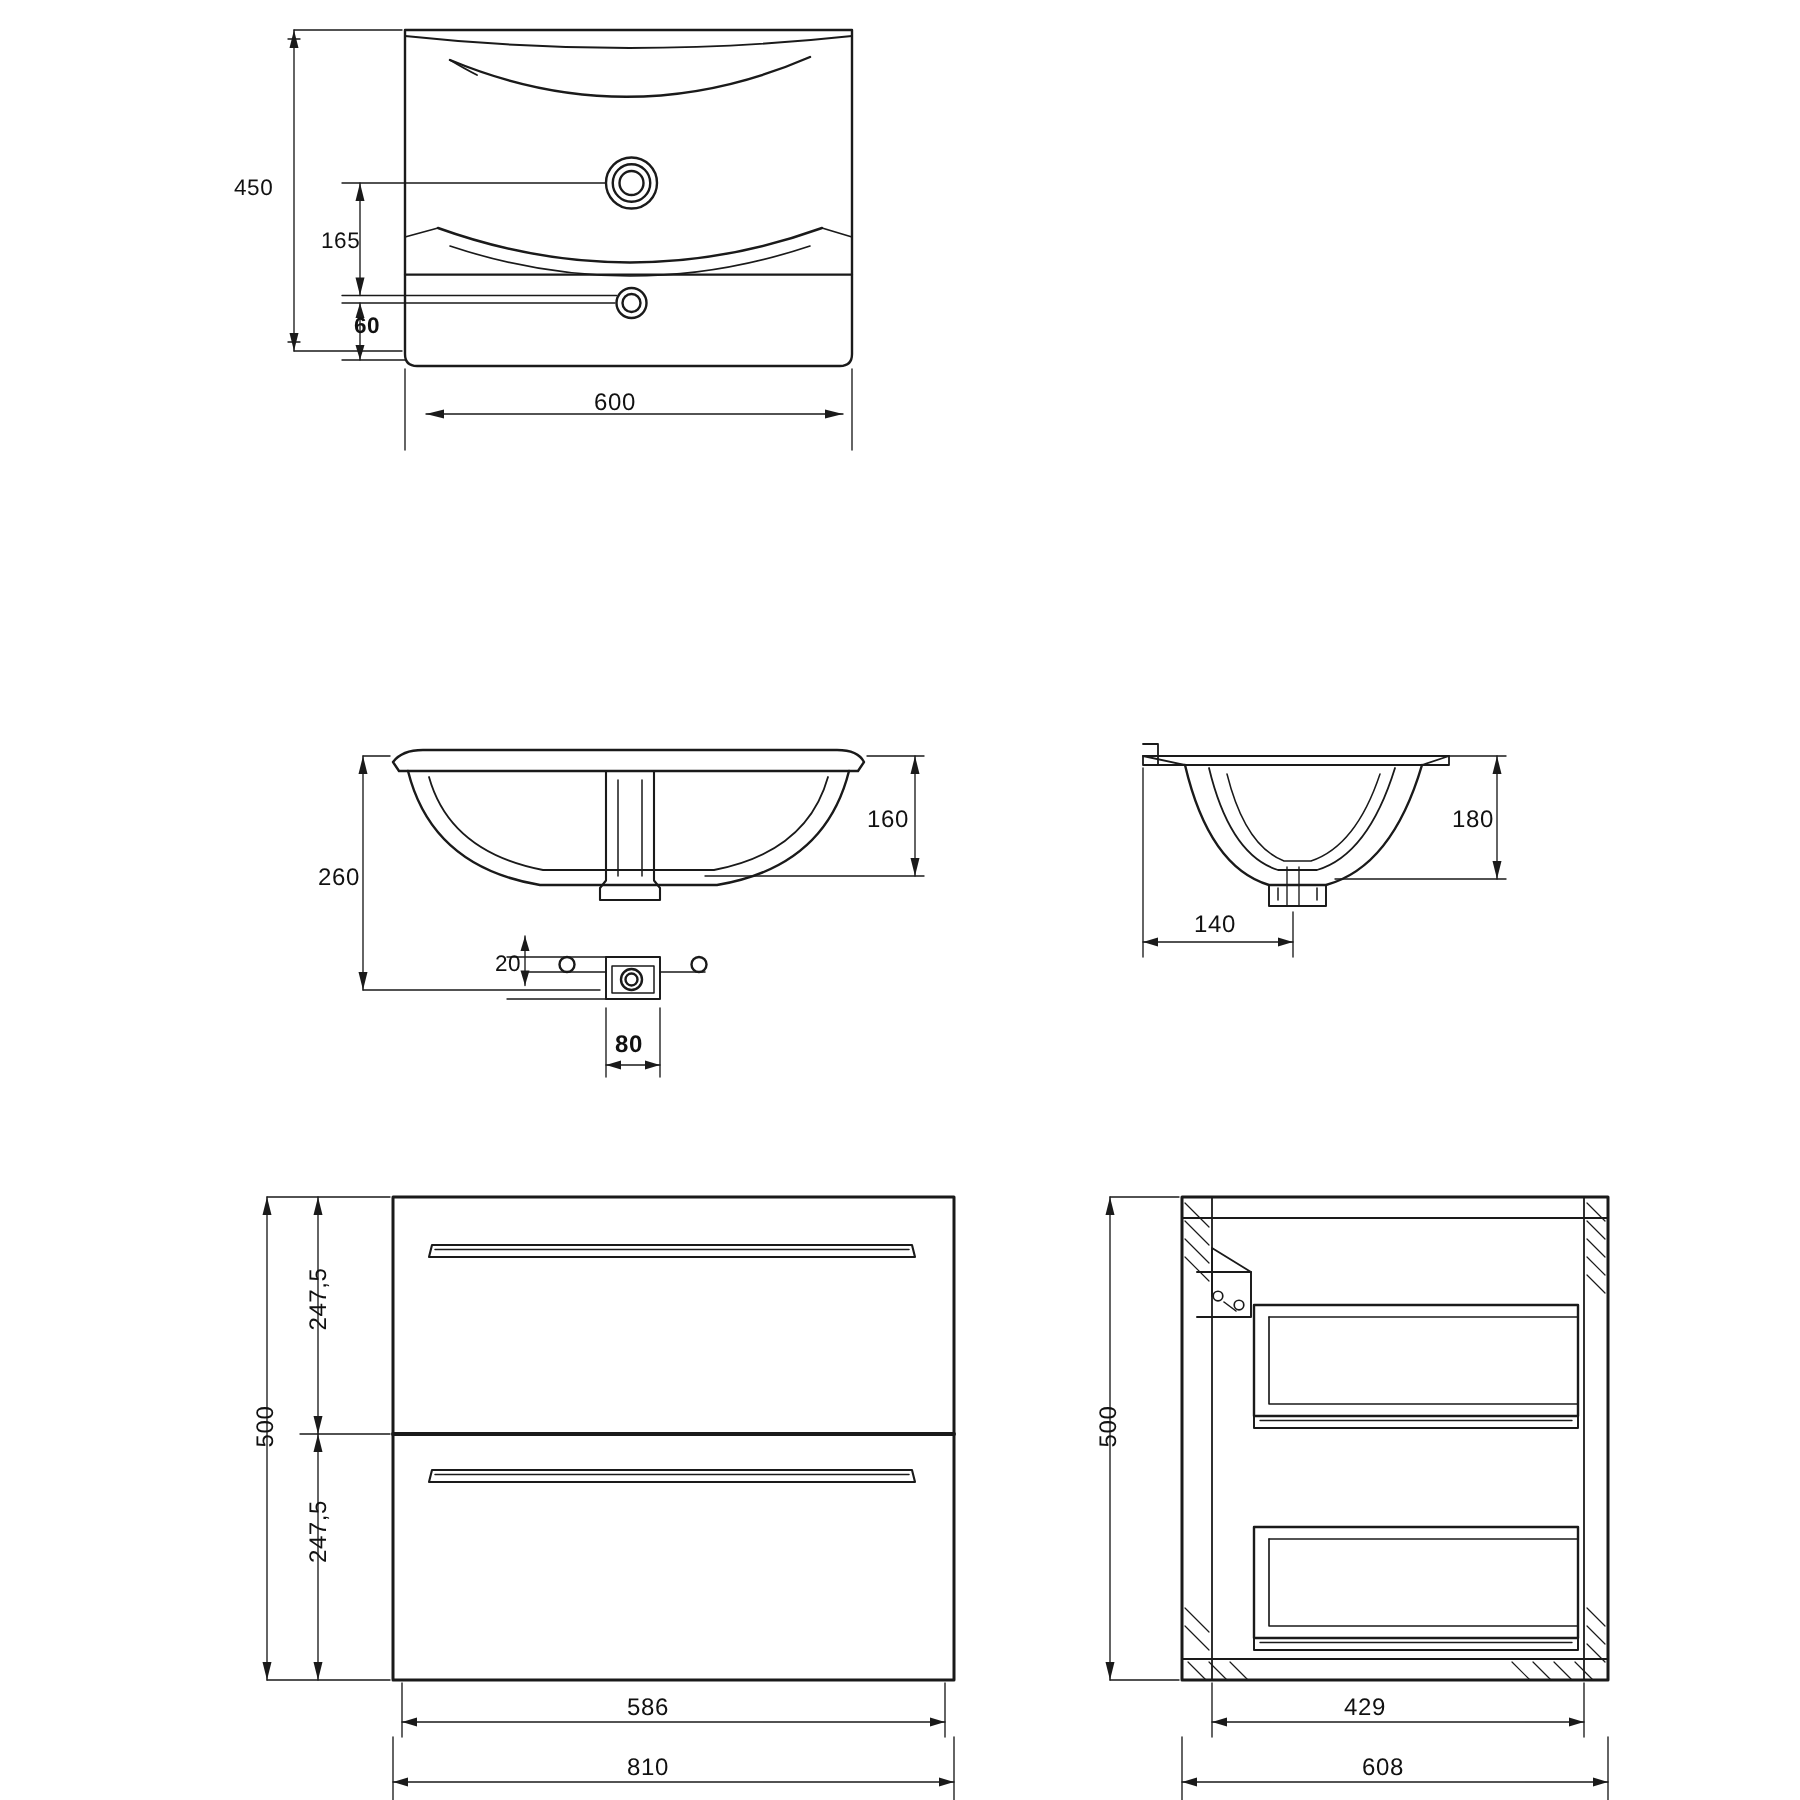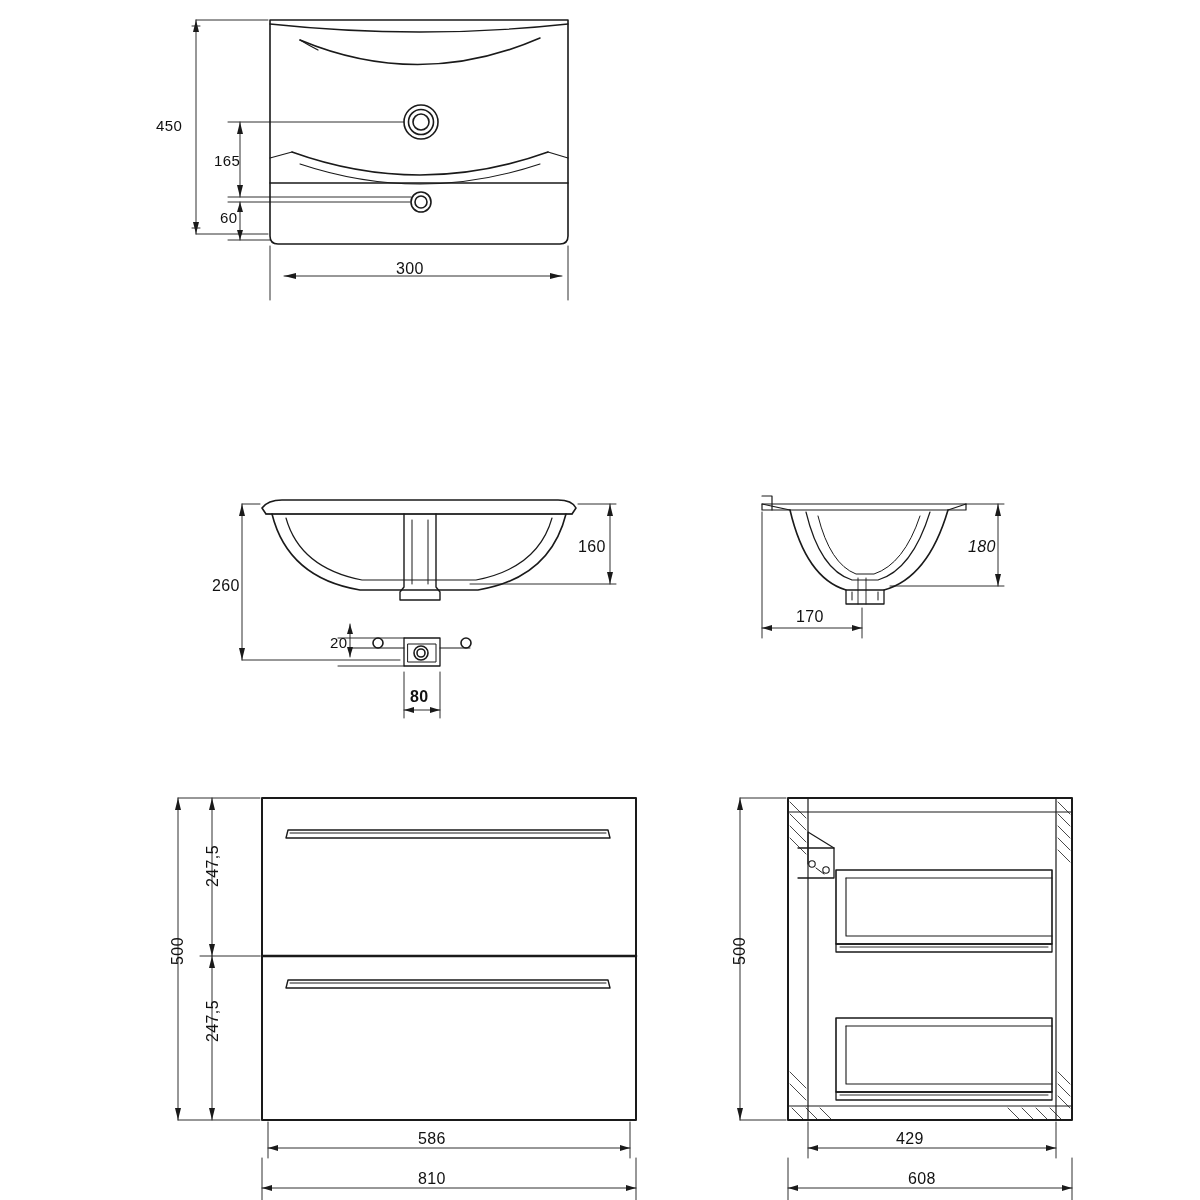--- a/index.html
+++ b/index.html
@@ -297,30 +297,30 @@
         <path d="M1072 1176 L1062 1173 L1062 1179 Z" fill="#1a1a1a" stroke="none"></path>
         <path d="M788 1146 L788 1194"></path>
         <path d="M1072 1146 L1072 1194"></path>
       </g>
 
     </g>
   </svg>
 
   <div class="dimtext" style="left:156px; top:105px;">450</div>
   <div class="dimtext" style="left:214px; top:140px;text-align:right;">165</div>
-  <div class="dimtext" style="left:220px; top:197px;">60</div>
-  <div class="dimtext big" style="left:396px; top:248px;">300</div>
+  <div class="dimtext" style="left:236px; top:197px;font-weight:bold;">60</div>
+  <div class="dimtext big" style="left:396px; top:248px;">600</div>
 
   <div class="dimtext big" style="left:212px; top:565px;">260</div>
   <div class="dimtext big" style="left:578px; top:526px;">160</div>
   <div class="dimtext" style="left:330px; top:622px;">20</div>
   <div class="dimtext big" style="left:410px; top:676px;font-weight:bold;">80</div>
 
-  <div class="dimtext big" style="left:968px; top:526px;font-style:italic;">180</div>
-  <div class="dimtext big" style="left:796px; top:596px;">170</div>
+  <div class="dimtext big" style="left:968px; top:526px;">180</div>
+  <div class="dimtext big" style="left:796px; top:596px;">140</div>
 
   <div class="dimtext big vert" style="left:148px; top:930px; width:60px; text-align:center;">500</div>
   <div class="dimtext big vert" style="left:178px; top:845px; width:70px; text-align:center;">247,5</div>
   <div class="dimtext big vert" style="left:178px; top:1000px; width:70px; text-align:center;">247,5</div>
   <div class="dimtext big" style="left:418px; top:1118px;">586</div>
   <div class="dimtext big" style="left:418px; top:1158px;">810</div>
 
   <div class="dimtext big vert" style="left:710px; top:930px; width:60px; text-align:center;">500</div>
   <div class="dimtext big" style="left:896px; top:1118px;">429</div>
   <div class="dimtext big" style="left:908px; top:1158px;">608</div>

